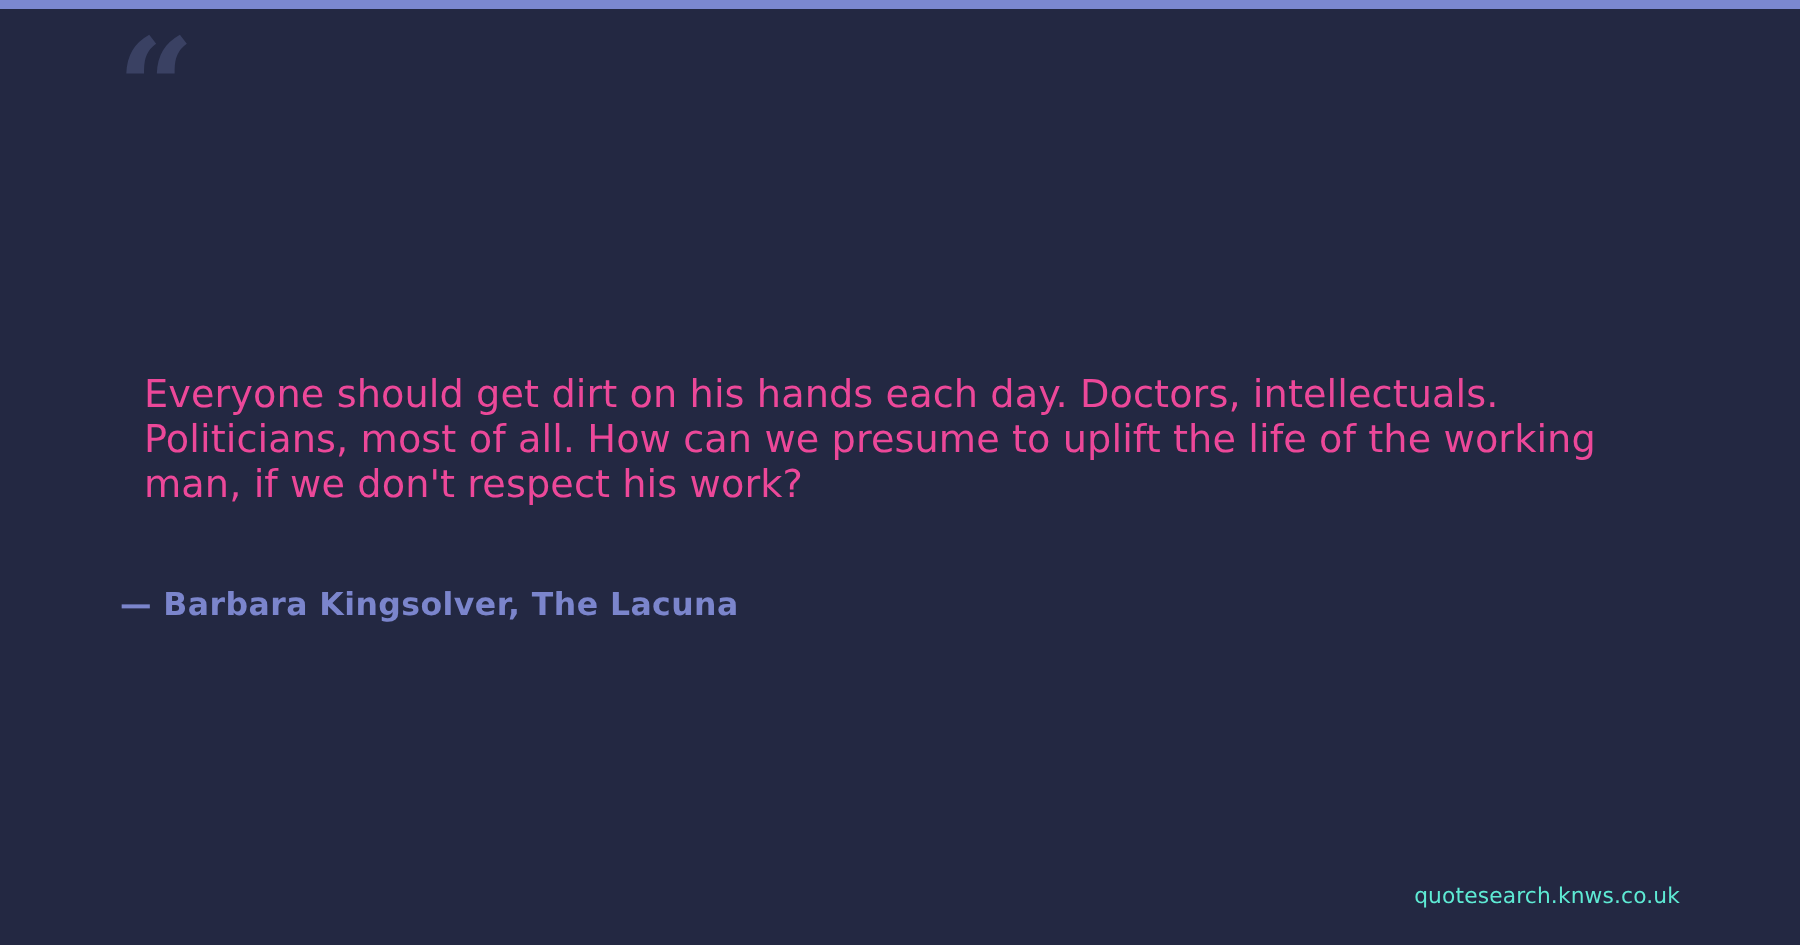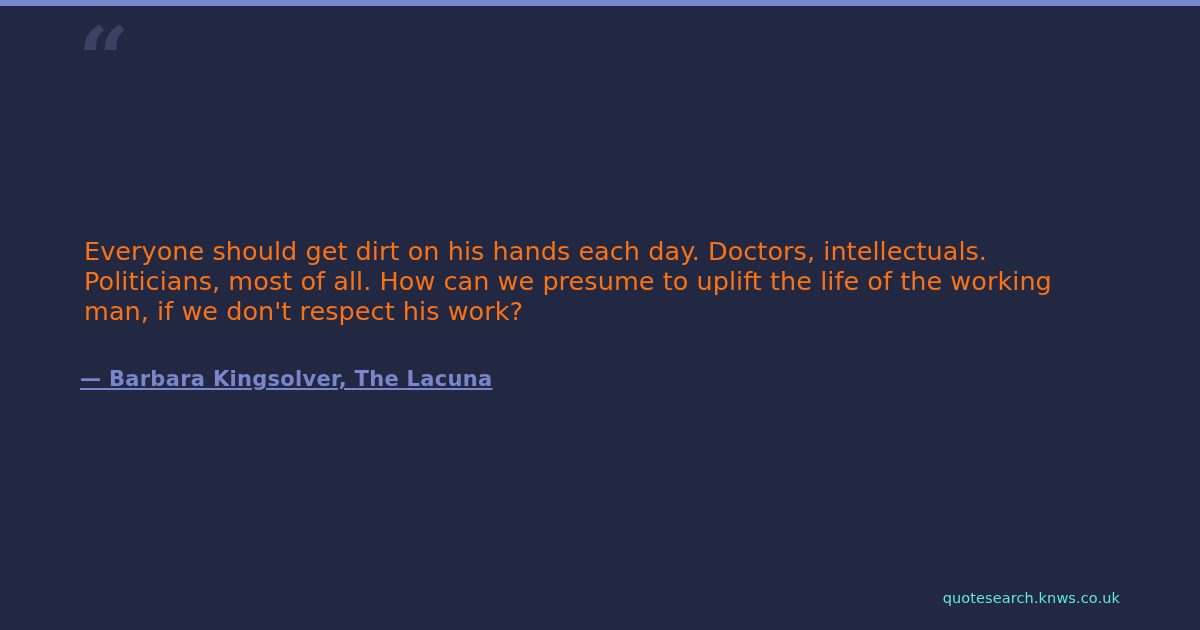--- a/index.html
+++ b/index.html
@@ -47,37 +47,36 @@
   }
 
   .content {
     position: absolute;
     left: 80px;
     top: 232px;
     width: 1030px;
   }
 
   .quote-text {
-    margin: 4px;
+    margin: 16px;
     font-size: 25.5px;
     line-height: 30px;
-    color: #f97316;
+    color: #ec4899;
     font-weight: 400;
     letter-spacing: 0.05px;
   }
 
   .attribution {
     margin: 0;
     padding-top: 36px;
     font-size: 21px;
     line-height: 26px;
     font-weight: 700;
     color: #7b85cc;
     letter-spacing: 0.3px;
-    text-decoration: underline;
   }
 
   .source-url {
     position: absolute;
     right: 80px;
     bottom: 24px;
     font-size: 14.5px;
     color: #5eead4;
     letter-spacing: 0.1px;
   }

